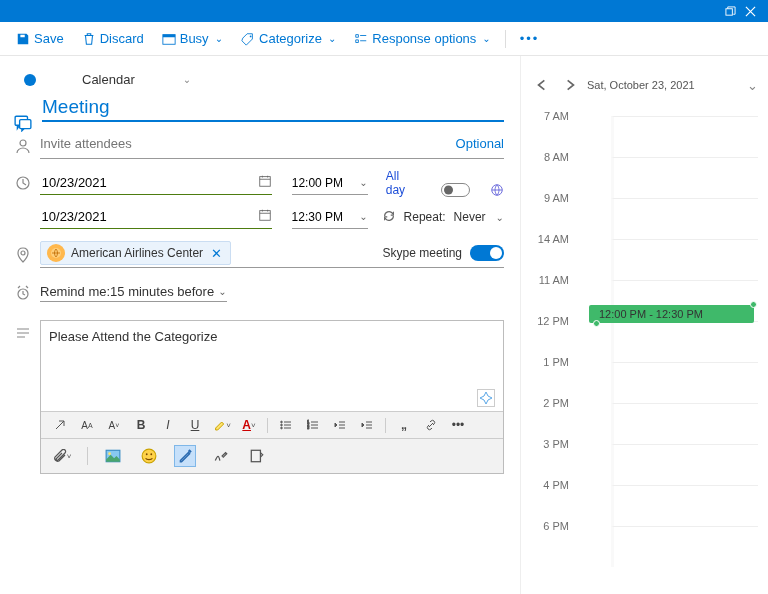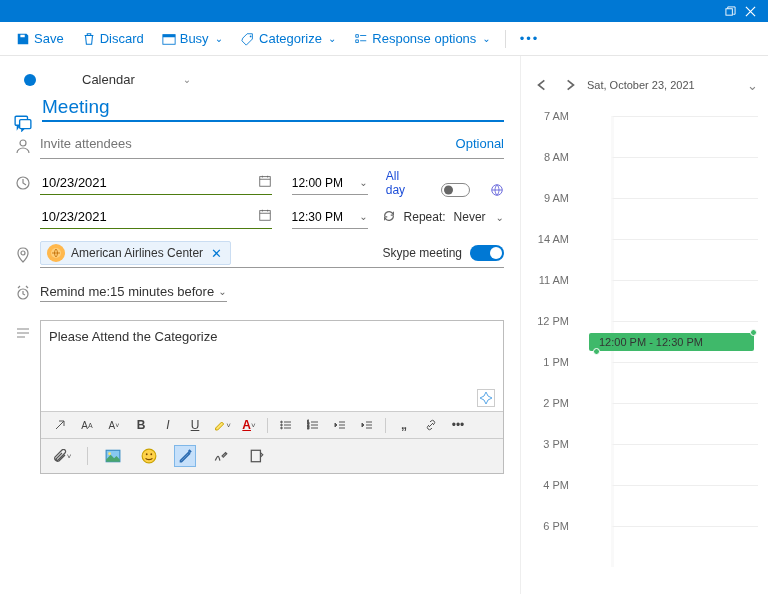--- a/index.html
+++ b/index.html
@@ -459,20 +459,20 @@
           <div class="slot-track"></div>
         </div>
         <div class="slot">
           <div class="slot-label">4 PM</div>
           <div class="slot-track"></div>
         </div>
         <div class="slot">
           <div class="slot-label">6 PM</div>
           <div class="slot-track"></div>
         </div>
-        <div class="event" style="top:217px; height:18px;">
+        <div class="event" style="top:189px; height:18px;">
         <span class="event-dot" style="top:-4px; right:-3px;"></span>
         <span>12:00 PM - 12:30 PM</span>
         <span class="event-dot" style="bottom:-4px; left:4px;"></span>
       </div>
     </div>
   </div>
 </div>
 
 </body></html>

